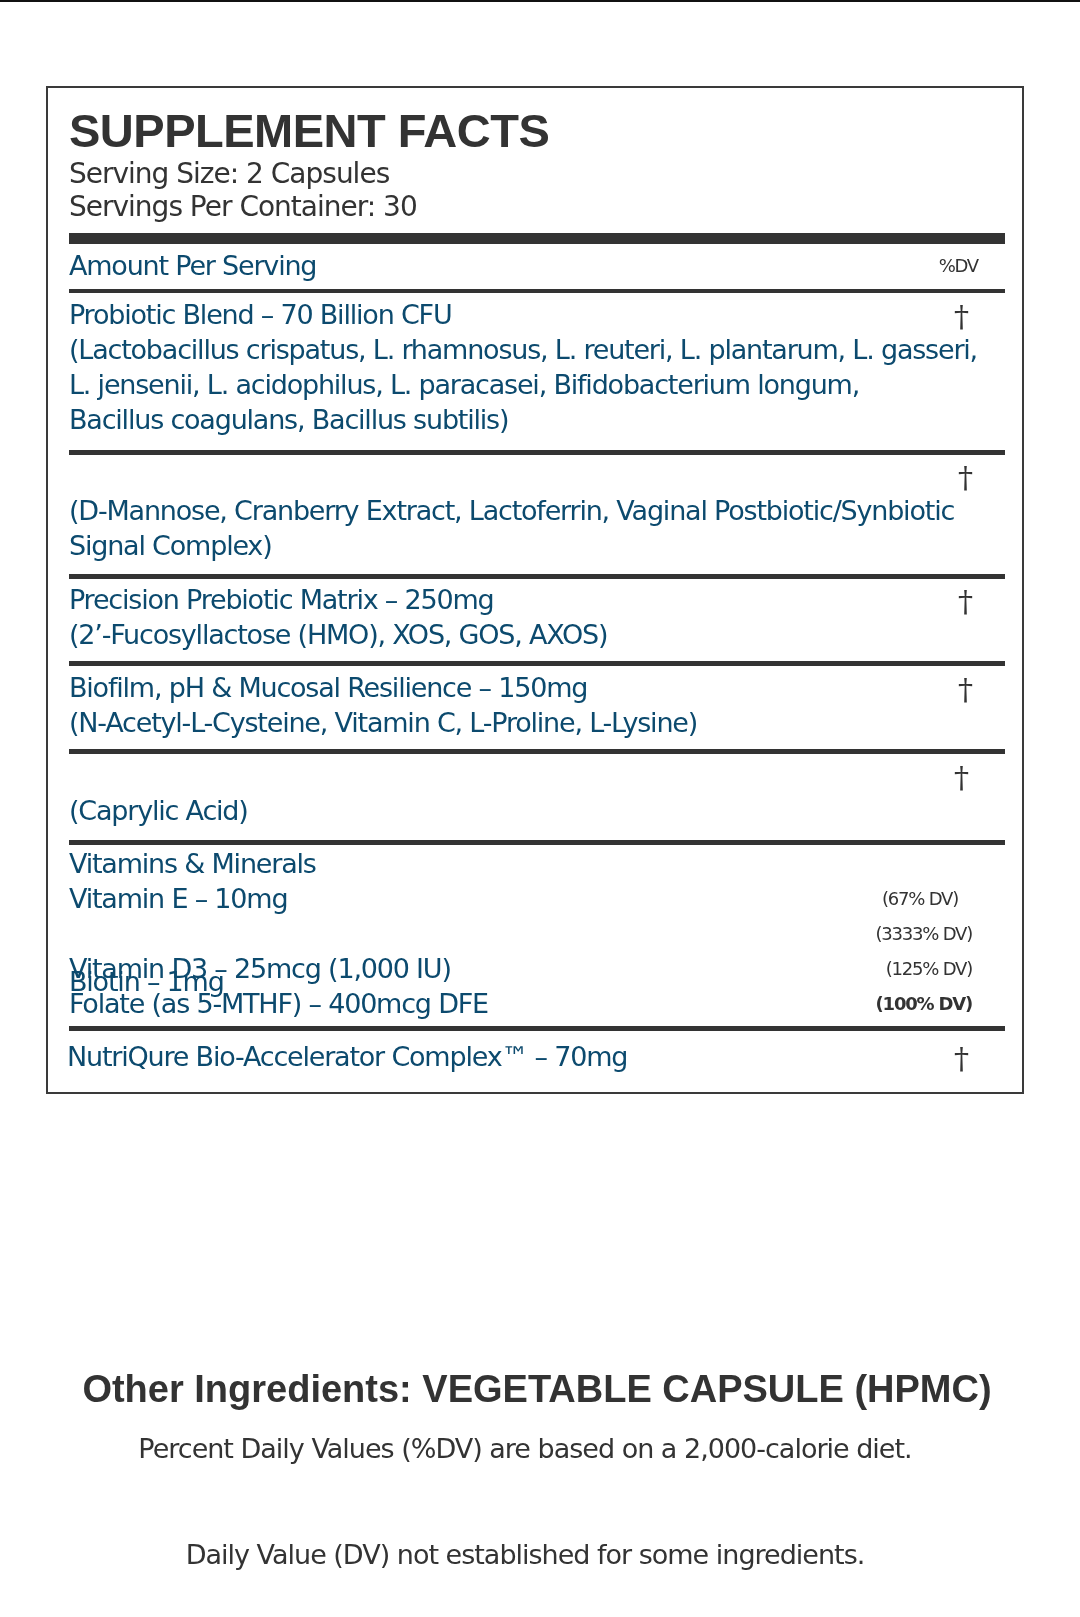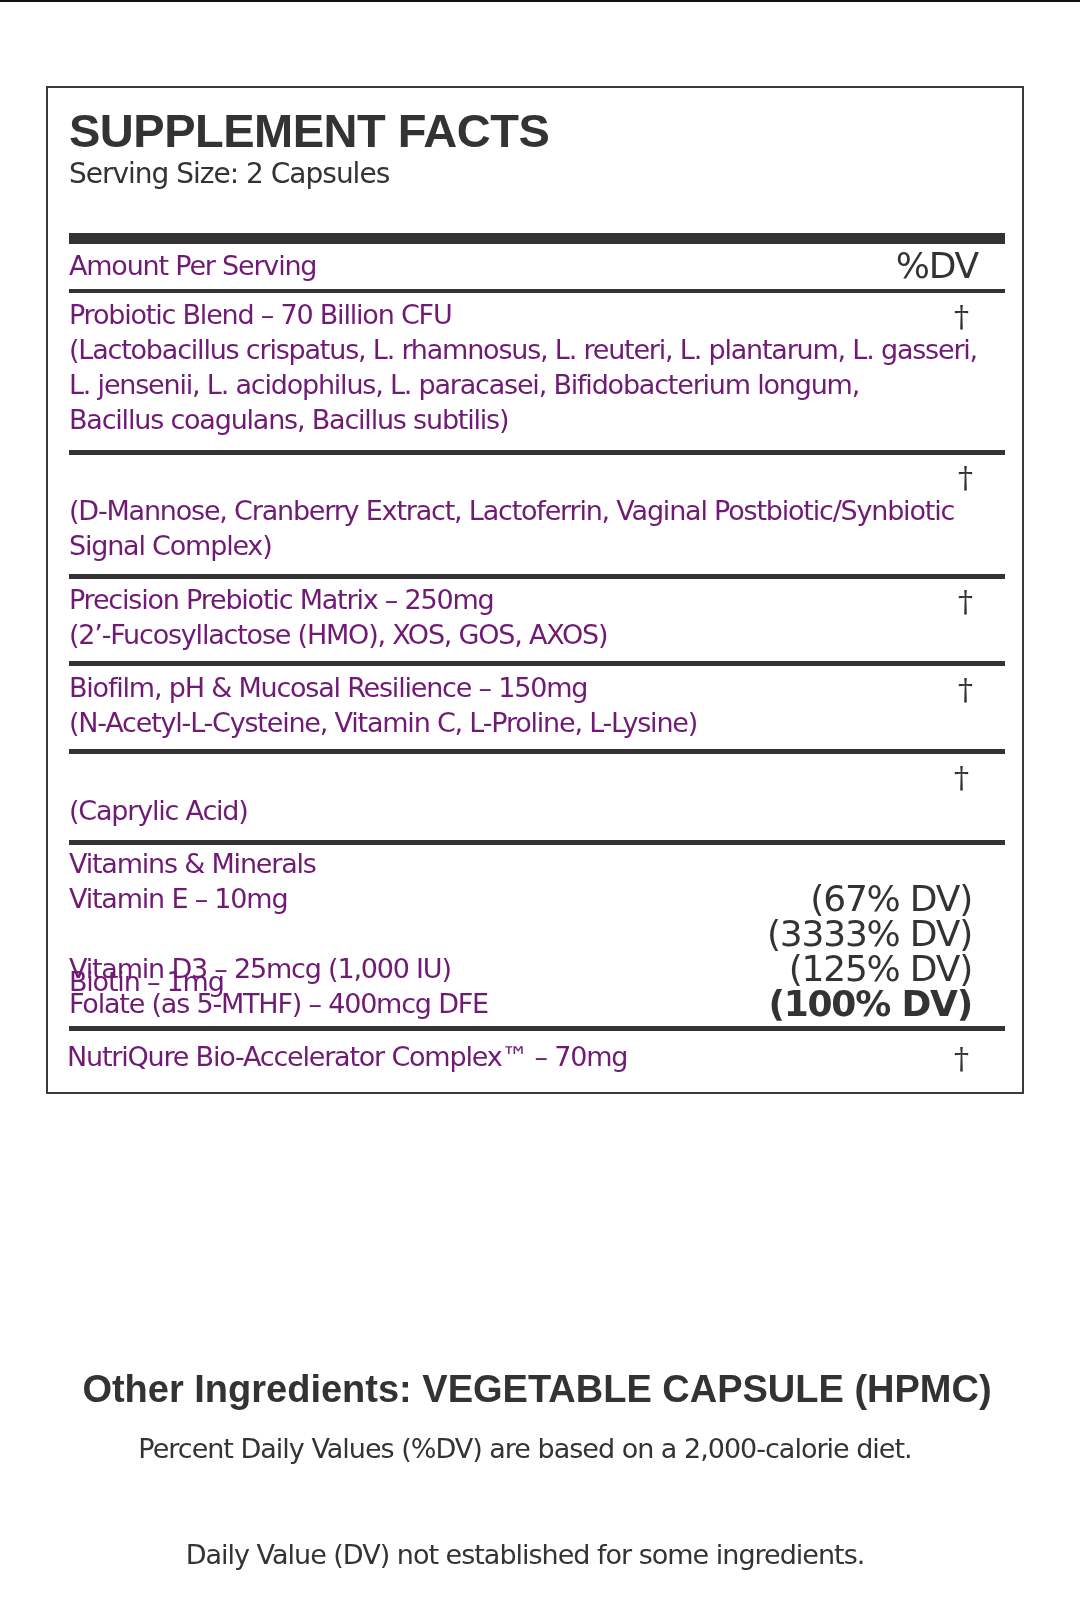--- a/index.html
+++ b/index.html
@@ -56,28 +56,28 @@
       position: absolute;
       left: 21px;
       width: 936px;
       background: #333333;
     }
     .row-text {
       position: absolute;
       left: 21px;
       font-size: 27px;
       line-height: 35px;
-      color: #701a75;
+      color: #0c4a6e;
       white-space: nowrap;
       font-family: "DejaVu Sans", sans-serif;
       letter-spacing: -1.2px;
     }
     .right-text {
       position: absolute;
-      font-size: 36px;
+      font-size: 18px;
       line-height: 35px;
       color: #333333;
       white-space: nowrap;
       font-family: "DejaVu Sans", sans-serif;
       letter-spacing: -1.2px;
       text-align: right;
     }
     .dagger {
       position: absolute;
       font-size: 30px;
@@ -114,20 +114,21 @@
 </head>
 <body>
 
 <div class="top-stripe"></div>
 
 <div class="panel">
 
   <div class="title">SUPPLEMENT FACTS</div>
 
   <div class="serving" style="top:70px;">Serving Size: 2 Capsules</div>
+  <div class="serving" style="top:103px;">Servings Per Container: 30</div>
 
   <div class="bar-thick" style="top:145px; height:11px;"></div>
 
   <div class="row-text" style="top:160px;">Amount Per Serving</div>
   <div class="right-text" style="top:160px; right:44px;">%DV</div>
 
   <div class="bar-thick" style="top:201px; height:4px;"></div>
 
   <div class="row-text" style="top:209px;">Probiotic Blend – 70 Billion CFU</div>
   <div class="dagger" style="top:211px; left:906px;">†</div>
@@ -156,21 +157,21 @@
   <div class="bar-thick" style="top:661px; height:5px;"></div>
 
   <div class="dagger" style="top:672px; left:906px;">†</div>
   <div class="row-text" style="top:705px;">(Caprylic Acid)</div>
 
   <div class="bar-thick" style="top:752px; height:5px;"></div>
 
   <div class="row-text" style="top:758px;text-align:center;">Vitamins &amp; Minerals</div>
 
   <div class="row-text" style="top:793px;">Vitamin E – 10mg</div>
-  <div class="right-text" style="top:793px; right:50px;margin-left:44px;">(67% DV)</div>
+  <div class="right-text" style="top:793px; right:64px;margin-left:44px;">(67% DV)</div>
 
   <div class="row-text" style="top:876px;">Biotin – 1mg</div>
   <div class="right-text" style="top:828px; right:50px;">(3333% DV)</div>
 
   <div class="row-text" style="top:863px;">Vitamin D3 – 25mcg (1,000 IU)</div>
   <div class="right-text" style="top:863px; right:50px;margin-left:32px;">(125% DV)</div>
 
   <div class="row-text" style="top:898px;">Folate (as 5-MTHF) – 400mcg DFE</div>
   <div class="right-text" style="top:898px; right:50px;font-weight:bold;">(100% DV)</div>
 

